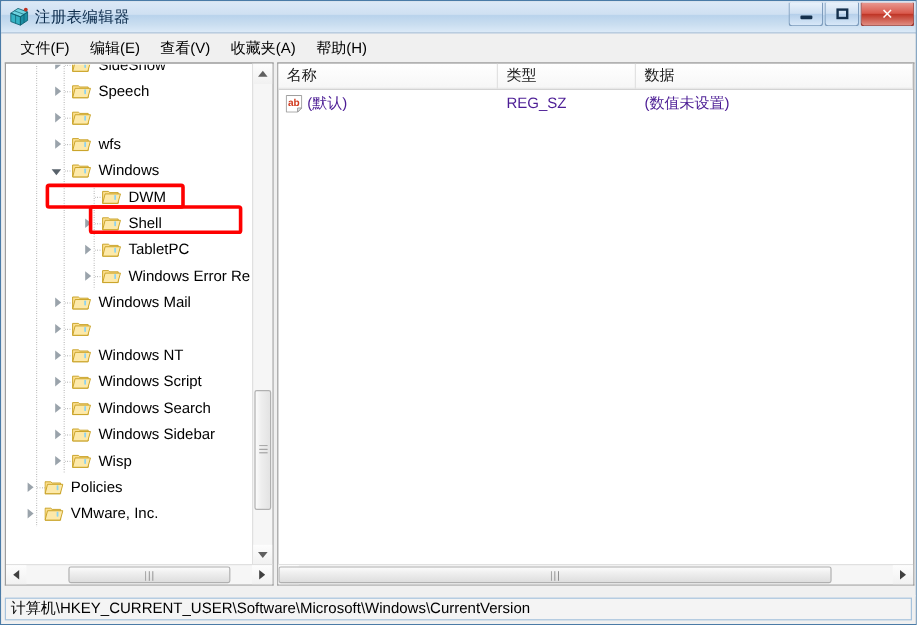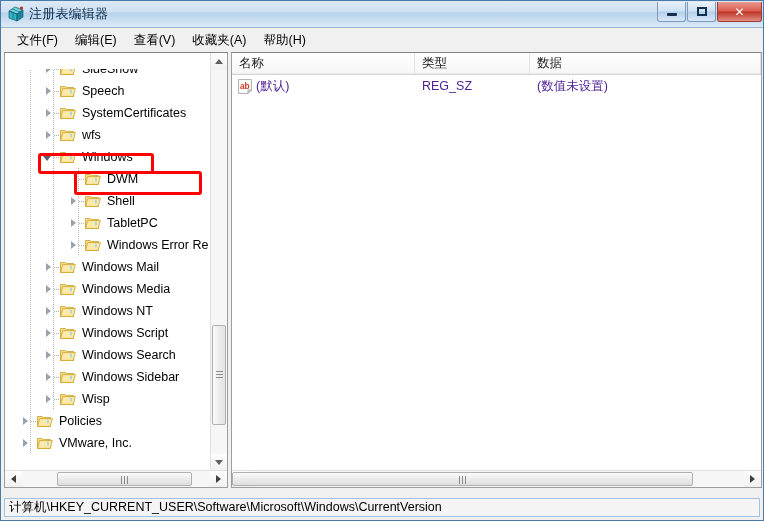--- a/index.html
+++ b/index.html
@@ -124,21 +124,21 @@
     left: 3px; top: 0px;
     width: 224px; height: 436px;
     background: #ffffff;
     border: 1px solid #9d9d9d;
     border-top-color: #848484;
     box-sizing: border-box;
     overflow: hidden;
   }
   .tree-scrollport {
     position: absolute;
-    left: 0; top: 16px;
+    left: 0; top: 1px;
     width: 205px; height: 418px;
     overflow: hidden;
   }
   .tree-list {
     position: absolute;
     left: 0;
     top: -11px;
     width: 205px;
   }
   .trow {
@@ -467,21 +467,20 @@
               <div class="dotline-v" style="left: 48px;"></div>
               <div class="dotline-h" style="left: 49px; width: 9px;"></div>
               <div class="expander" style="left: 35px;">
                 <div class="arrow-collapsed"></div>
               </div>
               <svg viewBox="0 0 16 14" class="tfolder" style="left: 55px; top: 4px;">
                 <path d="M0.5 2.5 L0.5 12.5 L13.5 12.5 L13.5 3.5 L6.5 3.5 L5.3 2.5 Z" fill="#fcdf8f" stroke="#c9a227" stroke-width="0.8"></path>
                 <path d="M2.6 4.6 L15.4 4.6 L13.2 12.4 L0.6 12.4 Z" fill="#fde9a9" stroke="#c9a227" stroke-width="0.8"></path>
                 <rect x="10.2" y="5.4" width="1.5" height="4.2" rx="0.6" fill="#8fd3ee"></rect>
               </svg>
-              <div class="tlabel" style="left: 77px;">SystemCertificates</div>
             </div>
             <div class="trow">
               <div class="dotline-v" style="left: 25px;"></div>
               <div class="dotline-v" style="left: 48px;"></div>
               <div class="dotline-h" style="left: 49px; width: 9px;"></div>
               <div class="expander" style="left: 35px;">
                 <div class="arrow-collapsed"></div>
               </div>
               <svg viewBox="0 0 16 14" class="tfolder" style="left: 55px; top: 4px;">
                 <path d="M0.5 2.5 L0.5 12.5 L13.5 12.5 L13.5 3.5 L6.5 3.5 L5.3 2.5 Z" fill="#fcdf8f" stroke="#c9a227" stroke-width="0.8"></path>
@@ -580,21 +579,20 @@
               <div class="dotline-v" style="left: 48px;"></div>
               <div class="dotline-h" style="left: 49px; width: 9px;"></div>
               <div class="expander" style="left: 35px;">
                 <div class="arrow-collapsed"></div>
               </div>
               <svg viewBox="0 0 16 14" class="tfolder" style="left: 55px; top: 4px;">
                 <path d="M0.5 2.5 L0.5 12.5 L13.5 12.5 L13.5 3.5 L6.5 3.5 L5.3 2.5 Z" fill="#fcdf8f" stroke="#c9a227" stroke-width="0.8"></path>
                 <path d="M2.6 4.6 L15.4 4.6 L13.2 12.4 L0.6 12.4 Z" fill="#fde9a9" stroke="#c9a227" stroke-width="0.8"></path>
                 <rect x="10.2" y="5.4" width="1.5" height="4.2" rx="0.6" fill="#8fd3ee"></rect>
               </svg>
-              <div class="tlabel" style="left: 77px;">Windows Media</div>
             </div>
             <div class="trow">
               <div class="dotline-v" style="left: 25px;"></div>
               <div class="dotline-v" style="left: 48px;"></div>
               <div class="dotline-h" style="left: 49px; width: 9px;"></div>
               <div class="expander" style="left: 35px;">
                 <div class="arrow-collapsed"></div>
               </div>
               <svg viewBox="0 0 16 14" class="tfolder" style="left: 55px; top: 4px;">
                 <path d="M0.5 2.5 L0.5 12.5 L13.5 12.5 L13.5 3.5 L6.5 3.5 L5.3 2.5 Z" fill="#fcdf8f" stroke="#c9a227" stroke-width="0.8"></path>

